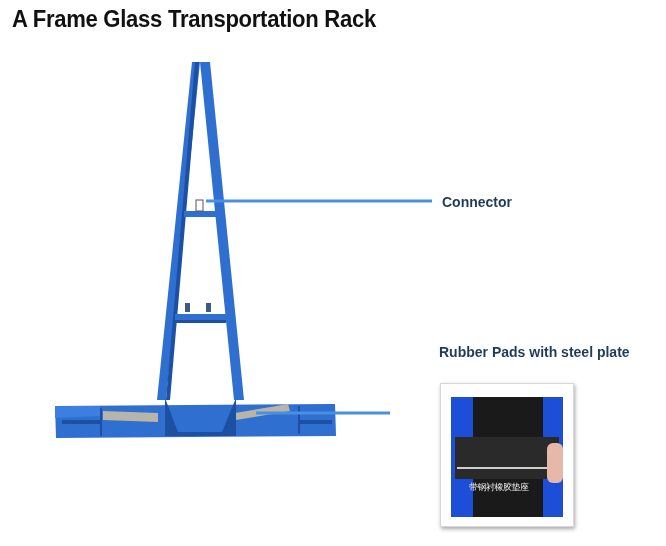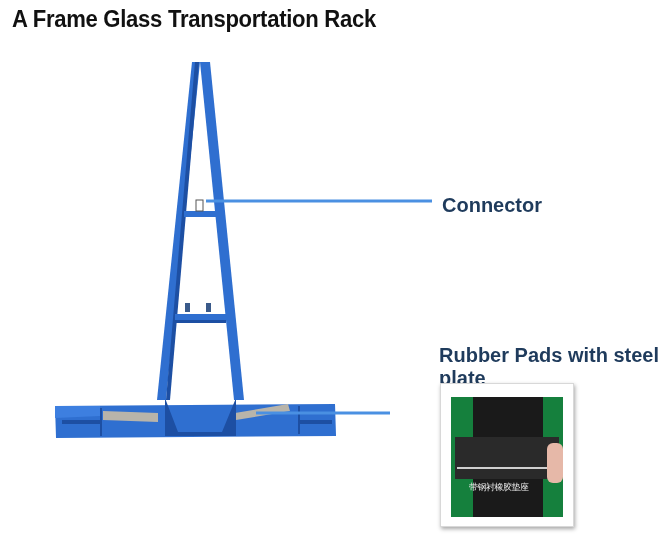--- a/index.html
+++ b/index.html
@@ -1,23 +1,23 @@
 <!DOCTYPE html>
 <html><head>
 <meta charset="utf-8">
 <style>
   html, body { margin:0; padding:0; background:#ffffff; }
   body { width:666px; height:546px; position:relative; overflow:hidden; font-family:"Liberation Sans", sans-serif; }
   .title { position:absolute; left:12px; top:6px; font-size:23px; font-weight:bold; color:#111111; letter-spacing:-0.3px; transform:scaleX(0.96); transform-origin:left top; }
-  .label { position:absolute; font-weight:bold; color:#1f3b5c; font-size:20px; }
+  .label { position:absolute; font-weight:bold; color:#1f3b5c; font-size:14px; }
   .lbl-connector { left:442px; top:194px; }
   .lbl-pads { left:403px; top:344px;margin-left:36px; }
   svg.diagram { position:absolute; left:0; top:0; }
   .photo-frame { position:absolute; left:440px; top:383px; width:132px; height:142px; background:#fff; box-shadow:1px 2px 4px rgba(0,0,0,0.35); border:1px solid #d8d8d8; }
-  .photo { position:absolute; left:10px; top:13px; width:112px; height:120px; background:#15803d; overflow:hidden; }
+  .photo { position:absolute; left:10px; top:13px; width:112px; height:120px; background:#1d4ed8; overflow:hidden; }
   .caption { position:absolute; left:18px; top:84px; font-size:9px; color:#e8e8e8; font-family:"DejaVu Sans", sans-serif; letter-spacing:-0.5px; }
 </style>
 </head>
 <body>
 
 <div class="title">A Frame Glass Transportation Rack</div>
 
 <svg class="diagram" width="666" height="546" viewBox="0 0 666 546">
 
   <g>

